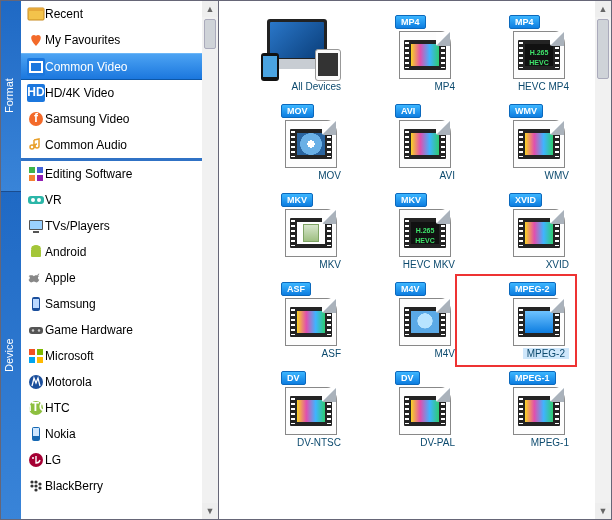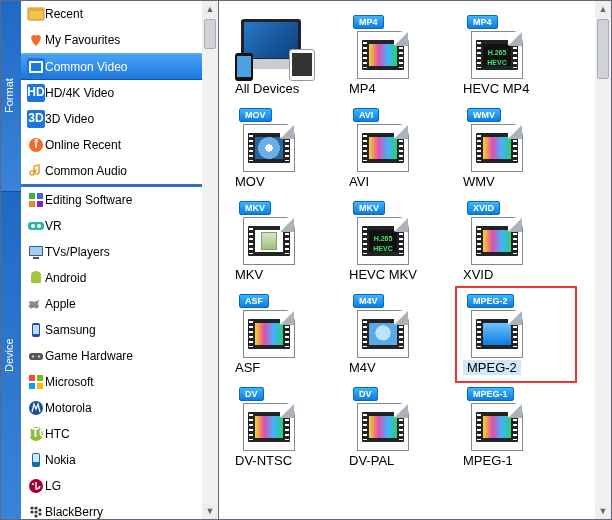--- a/index.html
+++ b/index.html
@@ -25,23 +25,23 @@
   .sb .arrow { width:16px; height:16px; display:flex; align-items:center; justify-content:center; color:#666; font-size:9px; background:#eee; }
   .sb .thumb { flex:0 0 30px; width:12px; background:#cfd3d8; border:1px solid #aab; border-radius:2px; margin:2px 0; }
   .sb .track { flex:1; }
 
   .sidebar-inner { display:flex; flex:1; }
 
   
   .main { flex:1; display:flex; }
   .grid-wrap { flex:1; overflow:hidden; padding:12px 4px 0 14px; }
   .grid { display:grid; grid-template-columns: repeat(3, 110px); column-gap: 4px; row-gap: 8px; }
-  .tile { display:flex; flex-direction:column; align-items:flex-start; gap:2px; cursor:pointer; padding:4px 2px 2px; }
+  .tile { display:flex; flex-direction:column; align-items:flex-end; gap:2px; cursor:pointer; padding:4px 2px 2px; }
   .tile .thumb { width:64px; height:62px; position:relative; }
-  .tile .caption { font-size:13px; color:#000000; }
+  .tile .caption { font-size:10px; color:#0c4a6e; }
   .tile.highlight { outline: 2px solid #e33; outline-offset: 4px; }
   .tile.highlight .caption { background:#cfe7fb; padding:0 4px; }
 
   .badge { position:absolute; top:-2px; left:4px; background: linear-gradient(#3cb6ff,#0d7de0); color:#fff; font-size:9px; font-weight:bold; padding:1px 5px; border-radius:2px; border:1px solid #0b69bd; }
   .page { position:absolute; left:8px; right:4px; top:14px; bottom:0; background:#fdfdfd; border:1px solid #888; border-top-right-radius:10px 14px; }
   .page::after { content:""; position:absolute; top:0; right:0; width:14px; height:14px; background:linear-gradient(135deg,#fff 48%, #cfd6dd 50%, #aab2bb 52%); border-bottom-left-radius:2px; }
   .page .film { position:absolute; left:4px; right:4px; top:8px; bottom:8px; background:#232323; border-radius:1px; overflow:hidden; }
   .film::before, .film::after { content:""; position:absolute; top:2px; bottom:2px; width:4px; background:repeating-linear-gradient(#fff 0 2px, #232323 2px 5px); }
   .film::before { left:1px; } .film::after { right:1px; }
   .film .clip { position:absolute; left:7px; right:7px; top:4px; bottom:4px; background:linear-gradient(90deg,#f9d423,#e14fad,#3fb4ff,#2ecc71); }
@@ -122,34 +122,25 @@
                 <svg class="si" viewBox="0 0 18 18">
                   <rect width="18" height="18" rx="2" fill="#1b77de"></rect>
                   <text x="9" y="12" text-anchor="middle" font-size="8" font-weight="bold" fill="#fff">HD</text>
                 </svg>
               </span>
               <span>HD/4K Video</span>
             </div>
             <div class="cat-item">
               <span class="cat-icon">
                 <svg class="si" viewBox="0 0 18 18">
-                  <rect width="18" height="18" rx="2" fill="#1b77de"></rect>
-                  <text x="9" y="12" text-anchor="middle" font-size="8" font-weight="bold" fill="#fff">3D</text>
-                </svg>
-              </span>
-              <span>3D Video</span>
-            </div>
-            <div class="cat-item">
-              <span class="cat-icon">
-                <svg class="si" viewBox="0 0 18 18">
                   <circle cx="9" cy="9" r="7" fill="#f36a2a"></circle>
                   <text x="9" y="12" text-anchor="middle" font-size="9" font-weight="bold" fill="#fff">f</text>
                 </svg>
               </span>
-              <span>Online Recent</span>
+              <span>Samsung Video</span>
             </div>
             <div class="cat-item">
               <span class="cat-icon">
                 <svg class="si" viewBox="0 0 18 18">
                   <rect width="18" height="18" rx="2" fill="#fff"></rect>
                   <path d="M7 4 L7 11 A2 2 0 1 1 5 9 A2 2 0 0 1 7 11 M7 4 L12 3 L12 10 A2 2 0 1 1 10 8" fill="none" stroke="#e8a02c" stroke-width="1.5"></path>
                 </svg>
               </span>
               <span>Common Audio</span>
             </div>

